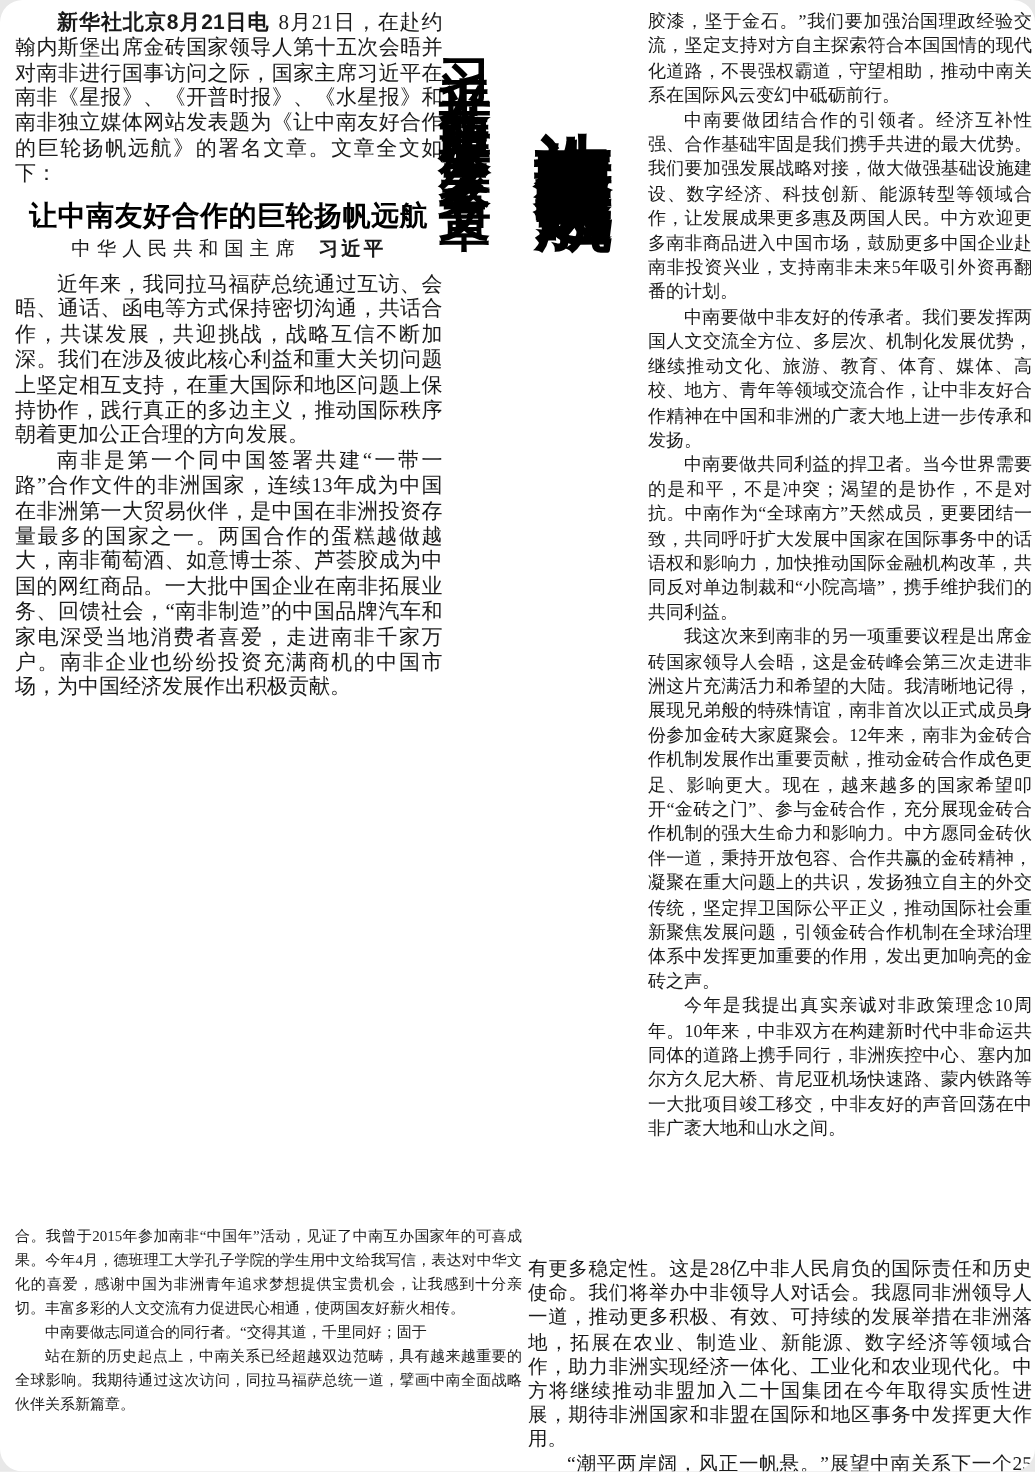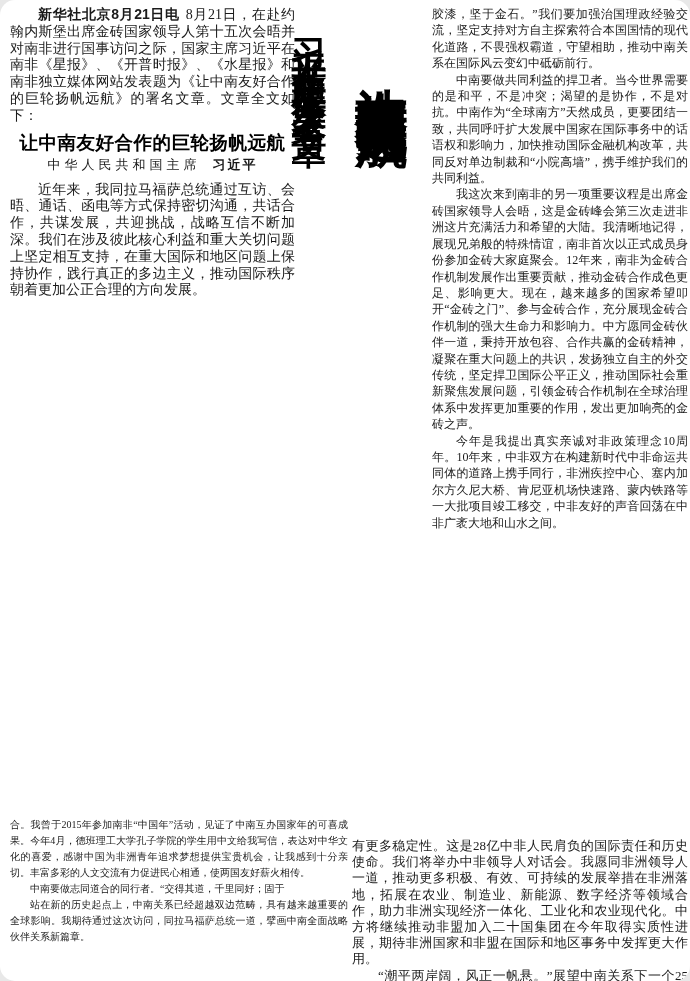--- a/index.html
+++ b/index.html
@@ -47,29 +47,32 @@
 </head>
 <body>
 
 <div class="page">
 
   <div class="col" id="left-top">
     <p class="para"><span class="dateline-lead">新华社北京8月21日电</span><span>8月21日，在赴约翰内斯堡出席金砖国家领导人第十五次会晤并对南非进行国事访问之际，国家主席习近平在南非《星报》、《开普时报》、《水星报》和南非独立媒体网站发表题为《让中南友好合作的巨轮扬帆远航》的署名文章。文章全文如下：</span></p>
     <p class="article-title">让中南友好合作的巨轮扬帆远航</p>
     <p class="byline"><span class="role">中华人民共和国主席</span><span class="name">习近平</span></p>
     <p class="para">近年来，我同拉马福萨总统通过互访、会晤、通话、函电等方式保持密切沟通，共话合作，共谋发展，共迎挑战，战略互信不断加深。我们在涉及彼此核心利益和重大关切问题上坚定相互支持，在重大国际和地区问题上保持协作，践行真正的多边主义，推动国际秩序朝着更加公正合理的方向发展。</p>
+    <p class="para">南非是第一个同中国签署共建“一带一路”合作文件的非洲国家，连续13年成为中国在非洲第一大贸易伙伴，是中国在非洲投资存量最多的国家之一。两国合作的蛋糕越做越大，南非葡萄酒、如意博士茶、芦荟胶成为中国的网红商品。一大批中国企业在南非拓展业务、回馈社会，“南非制造”的中国品牌汽车和家电深受当地消费者喜爱，走进南非千家万户。南非企业也纷纷投资充满商机的中国市场，为中国经济发展作出积极贡献。</p>
 
   </div>
 
   <div class="col" id="subtitle-col">习近平在南非媒体发表署名文章</div>
 
   <div class="col" id="headline-col">让中南友好合作的巨轮扬帆远航</div>
 
   <div class="col" id="right-top">
     <p class="para noindent">胶漆，坚于金石。”我们要加强治国理政经验交流，坚定支持对方自主探索符合本国国情的现代化道路，不畏强权霸道，守望相助，推动中南关系在国际风云变幻中砥砺前行。</p>
+    <p class="para">中南要做团结合作的引领者。经济互补性强、合作基础牢固是我们携手共进的最大优势。我们要加强发展战略对接，做大做强基础设施建设、数字经济、科技创新、能源转型等领域合作，让发展成果更多惠及两国人民。中方欢迎更多南非商品进入中国市场，鼓励更多中国企业赴南非投资兴业，支持南非未来5年吸引外资再翻番的计划。</p>
+    <p class="para">中南要做中非友好的传承者。我们要发挥两国人文交流全方位、多层次、机制化发展优势，继续推动文化、旅游、教育、体育、媒体、高校、地方、青年等领域交流合作，让中非友好合作精神在中国和非洲的广袤大地上进一步传承和发扬。</p>
     <p class="para">中南要做共同利益的捍卫者。当今世界需要的是和平，不是冲突；渴望的是协作，不是对抗。中南作为“全球南方”天然成员，更要团结一致，共同呼吁扩大发展中国家在国际事务中的话语权和影响力，加快推动国际金融机构改革，共同反对单边制裁和“小院高墙”，携手维护我们的共同利益。</p>
     <p class="para">我这次来到南非的另一项重要议程是出席金砖国家领导人会晤，这是金砖峰会第三次走进非洲这片充满活力和希望的大陆。我清晰地记得，展现兄弟般的特殊情谊，南非首次以正式成员身份参加金砖大家庭聚会。12年来，南非为金砖合作机制发展作出重要贡献，推动金砖合作成色更足、影响更大。现在，越来越多的国家希望叩开“金砖之门”、参与金砖合作，充分展现金砖合作机制的强大生命力和影响力。中方愿同金砖伙伴一道，秉持开放包容、合作共赢的金砖精神，凝聚在重大问题上的共识，发扬独立自主的外交传统，坚定捍卫国际公平正义，推动国际社会重新聚焦发展问题，引领金砖合作机制在全球治理体系中发挥更加重要的作用，发出更加响亮的金砖之声。</p>
     <p class="para">今年是我提出真实亲诚对非政策理念10周年。10年来，中非双方在构建新时代中非命运共同体的道路上携手同行，非洲疾控中心、塞内加尔方久尼大桥、肯尼亚机场快速路、蒙内铁路等一大批项目竣工移交，中非友好的声音回荡在中非广袤大地和山水之间。</p>
 
   </div>
 
   <div class="col" id="left-wide">
     <p class="para noindent">合。我曾于2015年参加南非“中国年”活动，见证了中南互办国家年的可喜成果。今年4月，德班理工大学孔子学院的学生用中文给我写信，表达对中华文化的喜爱，感谢中国为非洲青年追求梦想提供宝贵机会，让我感到十分亲切。丰富多彩的人文交流有力促进民心相通，使两国友好薪火相传。</p>
     <p class="para">中南要做志同道合的同行者。“交得其道，千里同好；固于</p>
     <p class="para">站在新的历史起点上，中南关系已经超越双边范畴，具有越来越重要的全球影响。我期待通过这次访问，同拉马福萨总统一道，擘画中南全面战略伙伴关系新篇章。</p>

